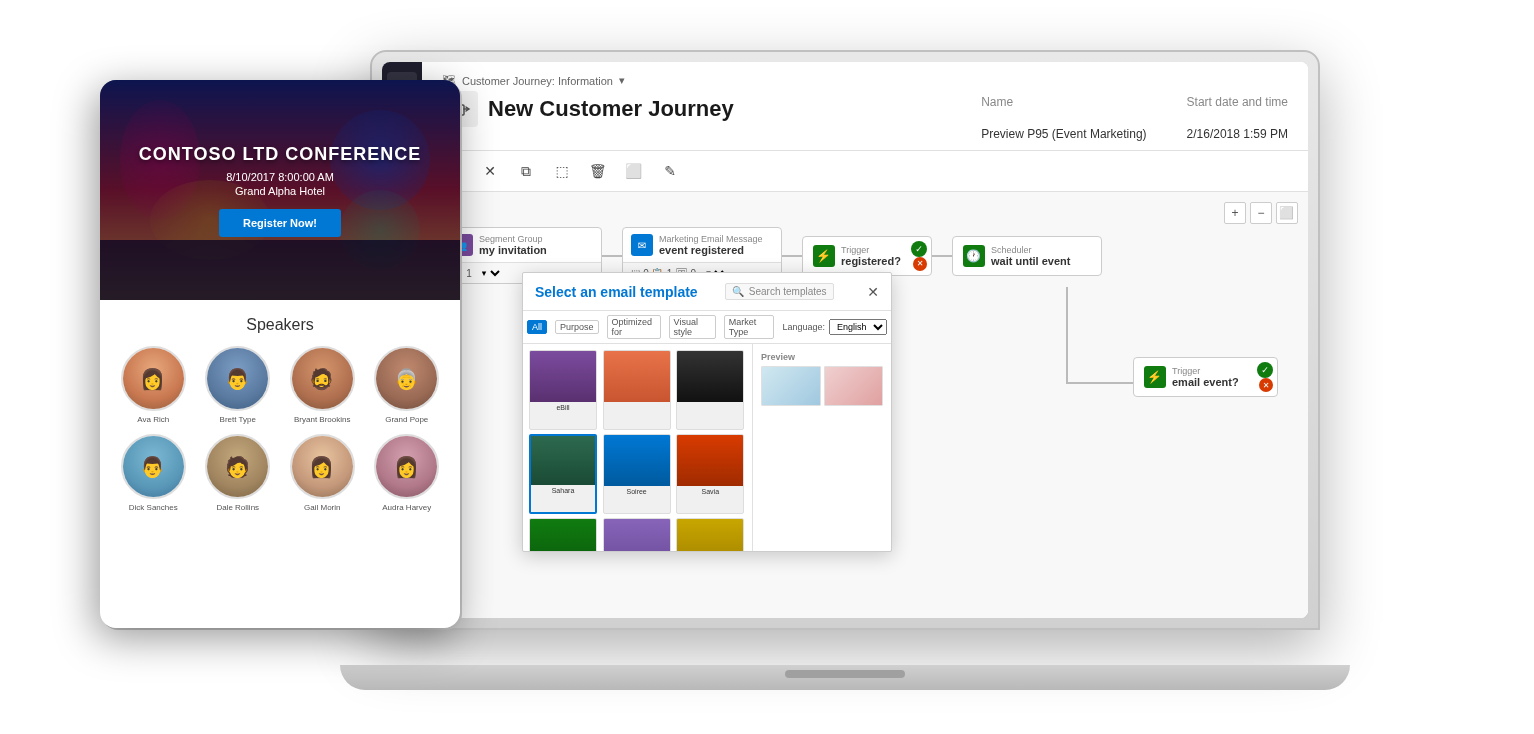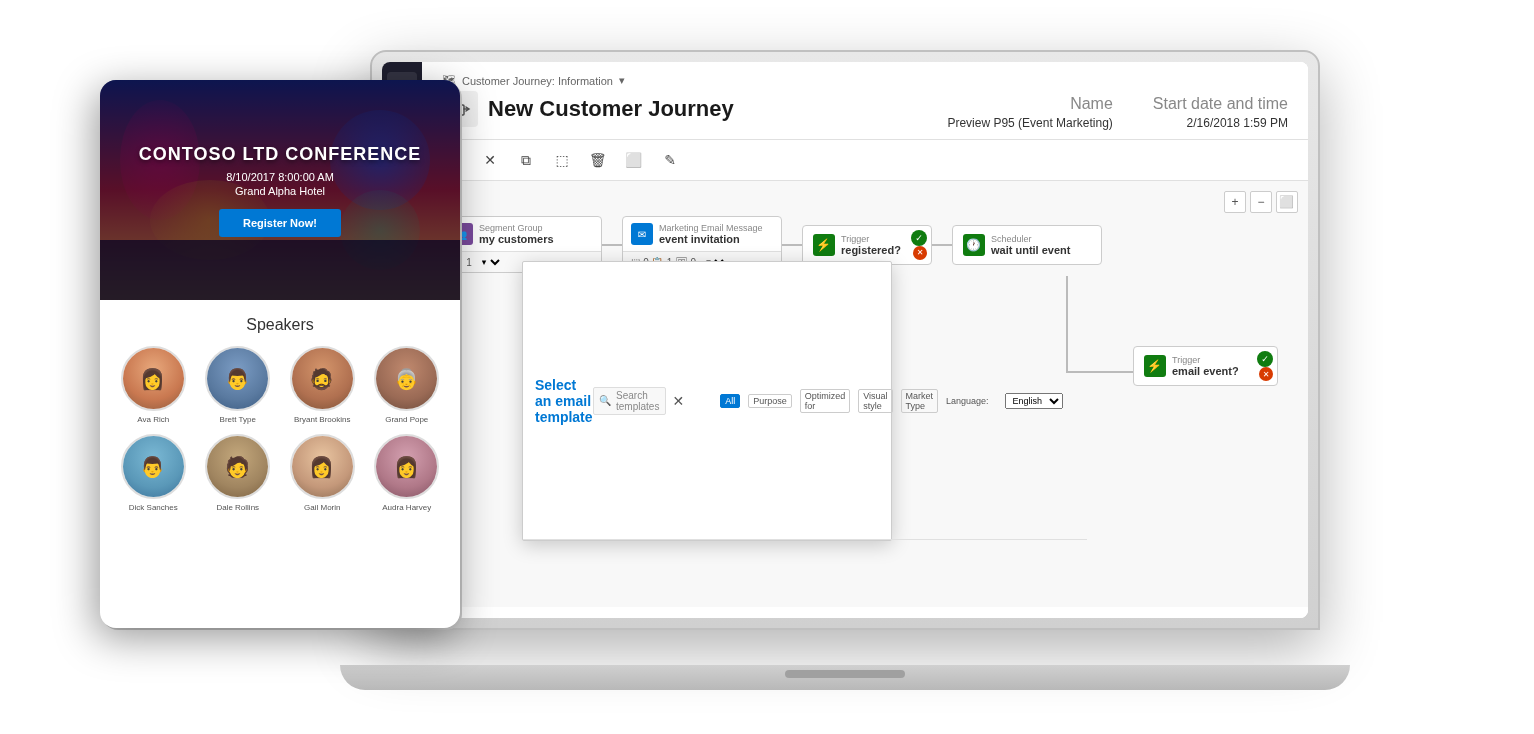--- a/index.html
+++ b/index.html
@@ -133,21 +133,20 @@
       gap: 6px;
       font-size: 11px;
       color: #666;
       margin-bottom: 4px;
     }
 
     .crm-title-row {
       display: flex;
       align-items: flex-start;
       gap: 20px;
-      text-align: right;
     }
 
     .crm-title-left {
       display: flex;
       align-items: center;
       gap: 10px;
     }
 
     .crm-icon-box {
       width: 36px;
@@ -167,23 +166,23 @@
 
     .crm-meta {
       display: flex;
       gap: 40px;
       margin-left: auto;
       padding-top: 4px;
     }
 
     .crm-meta-item label {
       display: block;
-      font-size: 16px;
+      font-size: 12px;
       color: #888;
-      margin-bottom: 0;
+      margin-bottom: 15px;
     }
 
     .crm-meta-item span {
       font-size: 12px;
       color: #333;
     }
 
     
     .crm-toolbar {
       padding: 8px 20px;
@@ -312,21 +311,21 @@
       top: 80px;
       left: 100px;
       width: 370px;
       height: 280px;
       background: #fff;
       border: 1px solid #ccc;
       border-radius: 2px;
       box-shadow: 0 4px 20px rgba(0,0,0,0.2);
       z-index: 20;
       display: flex;
-      flex-direction: row;
+      flex-direction: column;
     }
 
     .modal-header {
       padding: 10px 12px;
       display: flex;
       align-items: center;
       justify-content: space-between;
       border-bottom: 1px solid #e0e0e0;
     }
 
@@ -342,21 +341,21 @@
       gap: 4px;
       background: #f8f8f8;
       border: 1px solid #ddd;
       border-radius: 2px;
       padding: 2px 6px;
       font-size: 10px;
       color: #888;
     }
 
     .modal-filters {
-      padding: 4px 24px;
+      padding: 4px 4px;
       border-bottom: 1px solid #e0e0e0;
       display: flex;
       align-items: center;
       gap: 8px;
     }
 
     .filter-tag {
       font-size: 9px;
       color: #555;
       padding: 1px 4px;
@@ -817,37 +816,37 @@
                 <div class="canvas-ctrl-btn">⬜</div>
               </div>
 
               <div class="journey-nodes">
 
                 <div class="journey-node" style="position:relative;">
                   <div class="node-header">
                     <div class="node-icon purple">👥</div>
                     <div>
                       <div class="node-label-type">Segment Group</div>
-                      <div class="node-label-name">my customers</div>
+                      <div class="node-label-name">my invitation</div>
                     </div>
                   </div>
                   <div class="node-footer">
                     <span>👤 1</span>
                     <select><option>▾</option></select>
                   </div>
                 </div>
 
                 <div class="node-connector-h"></div>
 
                 <div class="journey-node" style="position:relative;">
                   <div class="node-header">
                     <div class="node-icon blue">✉</div>
                     <div>
                       <div class="node-label-type">Marketing Email Message</div>
-                      <div class="node-label-name">event invitation</div>
+                      <div class="node-label-name">event registered</div>
                     </div>
                   </div>
                   <div class="node-footer">
                     <span>⬚ 0  📋 1  🖼 0</span>
                     <select><option>▾</option></select>
                   </div>
                 </div>
 
                 <div class="node-connector-h"></div>
 
@@ -900,21 +899,21 @@
                     <span>Search templates</span>
                   </div>
                   <div style="cursor:pointer; color:#555; font-size:14px; margin-left:6px;">✕</div>
                 </div>
                 <div class="modal-filters">
                   <span class="filter-tag active">All</span>
                   <span class="filter-tag">Purpose</span>
                   <span class="filter-tag">Optimized for</span>
                   <span class="filter-tag">Visual style</span>
                   <span class="filter-tag">Market Type</span>
-                  <div style="margin-left:auto; display:flex; align-items:center; gap:16px; font-size:9px; color:#555;">
+                  <div style="margin-left:auto; display:flex; align-items:center; gap:4px; font-size:9px; color:#555;">
                     <span>Language:</span>
                     <select style="font-size:9px; padding:1px 3px;">
                       <option>English</option>
                     </select>
                   </div>
                 </div>
                 <div class="modal-body">
                   <div class="template-grid">
 
                     <div class="template-thumb">

